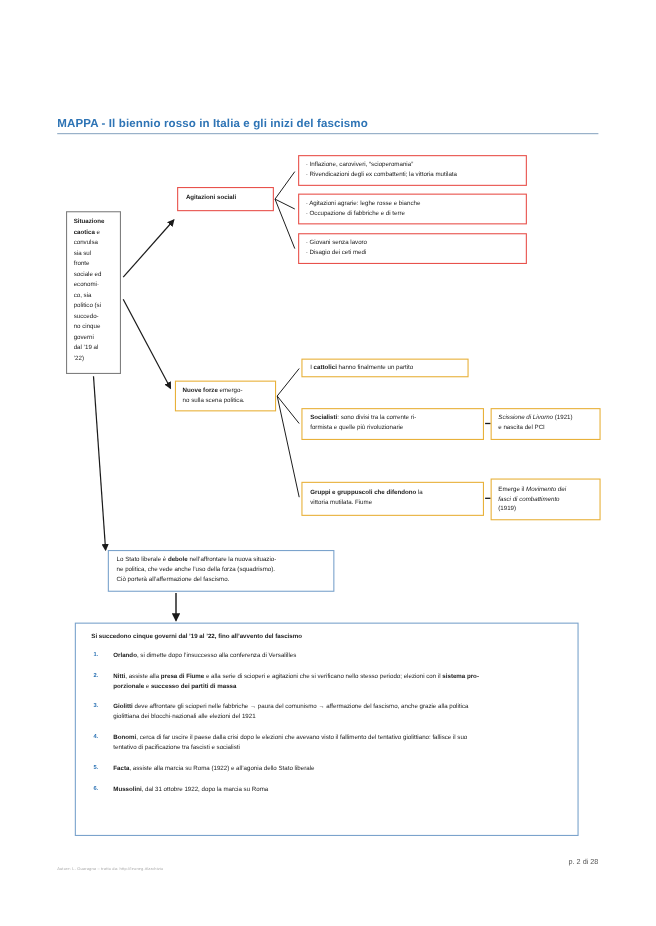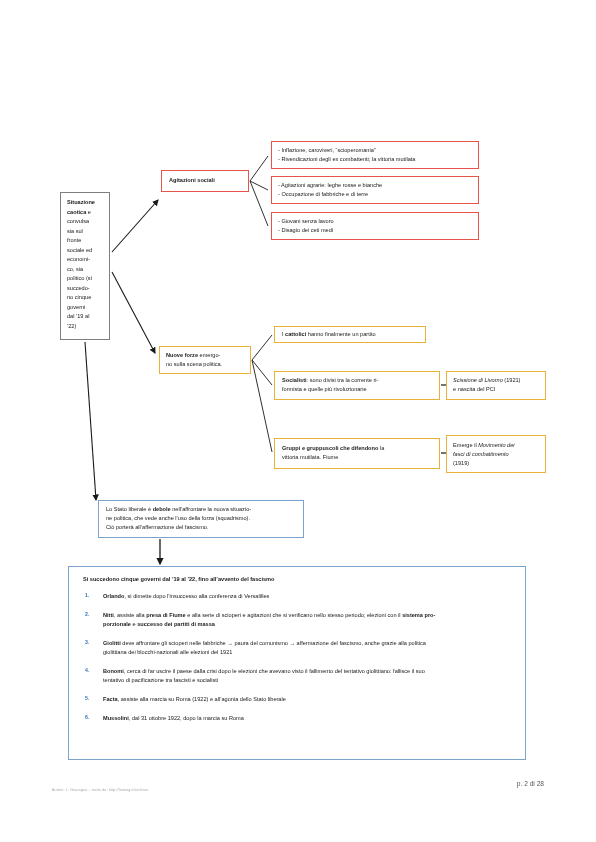--- a/index.html
+++ b/index.html
@@ -120,20 +120,24 @@
     <path d="M252,360 L272,335" stroke="#1a1a1a" stroke-width="0.9" fill="none"></path>
     <path d="M252,360 L272,385" stroke="#1a1a1a" stroke-width="0.9" fill="none"></path>
     <path d="M252,360 L272,452" stroke="#1a1a1a" stroke-width="0.9" fill="none"></path>
 
     <path d="M441,385 L456,385" stroke="#1a1a1a" stroke-width="1.2" fill="none" marker-end="url(#ah)"></path>
     <path d="M441,453 L456,453" stroke="#1a1a1a" stroke-width="1.2" fill="none" marker-end="url(#ah)"></path>
 
     <path d="M160,539 L160,564" stroke="#1a1a1a" stroke-width="1.3" fill="none" marker-end="url(#ah)"></path>
   </svg>
 
+  <div class="title-wrap">
+    <div class="title">MAPPA - Il biennio rosso in Italia e gli inizi del fascismo</div>
+    <div class="title-rule"></div>
+  </div>
 
   <div class="box grey" id="situazione">
     <div class="txt">
       <b>Situazione<br>caotica</b> e<br>convulsa<br>sia sul<br>fronte<br>sociale ed<br>economi-<br>co, sia<br>politico (si<br>succedo-<br>no cinque<br>governi<br>dal ’19 al<br>’22)
     </div>
   </div>
 
   <div class="box red" id="agitazioni">
     <div class="txt" style="font-weight:bold">Agitazioni sociali</div>
   </div>

